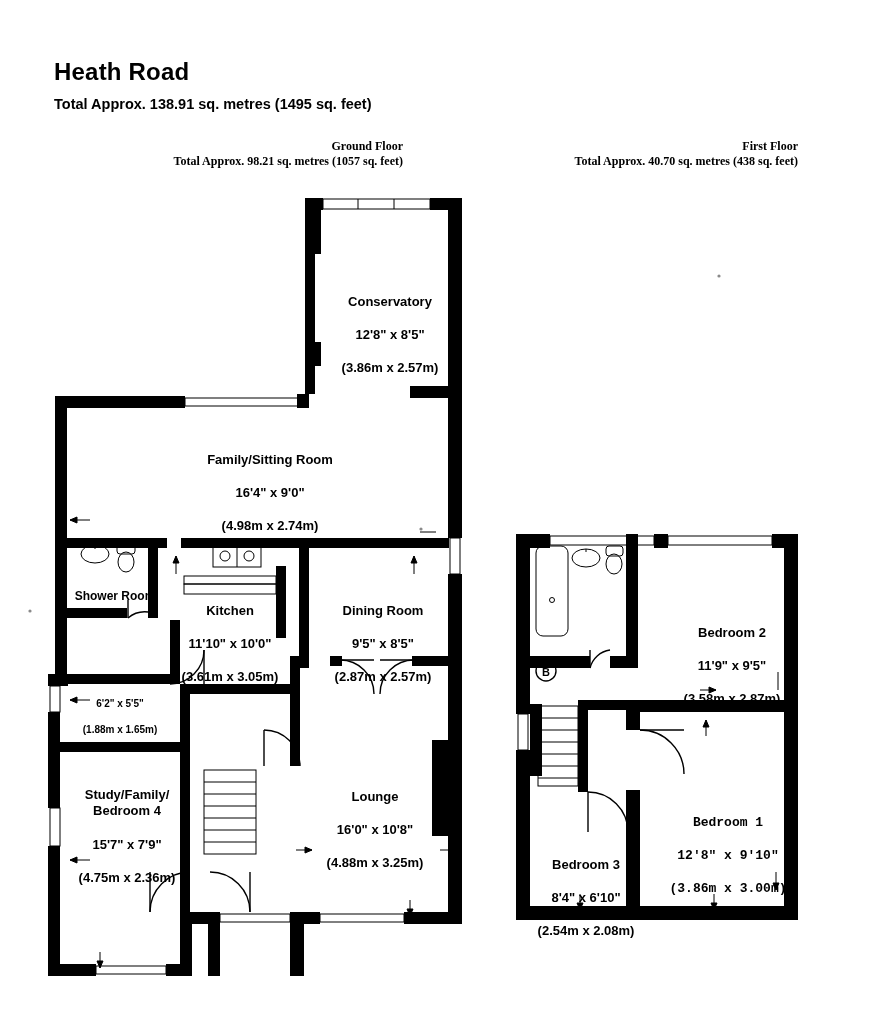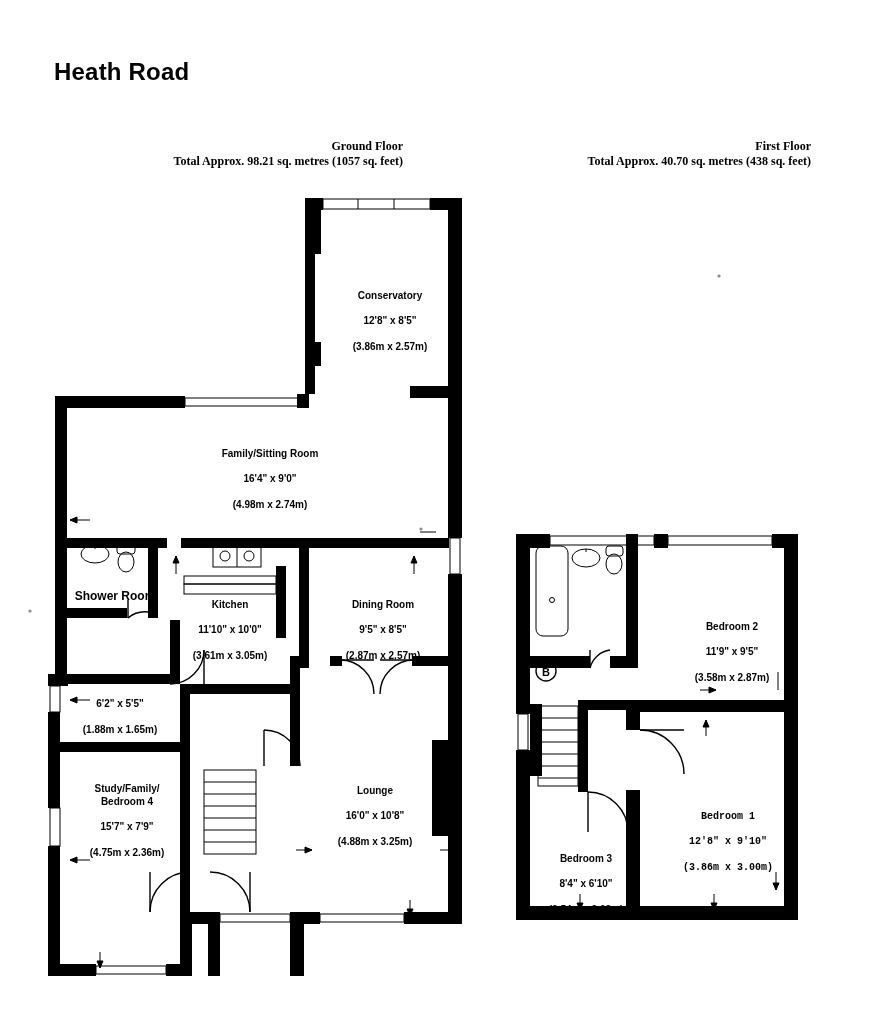--- a/index.html
+++ b/index.html
@@ -38,30 +38,30 @@
   }
   .floor-head {
     position: absolute;
     text-align: right;
     font-size: 12px;
     font-weight: bold;
     line-height: 1.25;
     font-family: Liberation Serif, serif;
   }
   #ground-head { left: 113px; top: 139px; width: 290px; }
-  #first-head  { left: 521px; top: 139px; width: 290px; }
+  #first-head  { left: 508px; top: 139px; width: 290px; }
 
   .room-label {
     position: absolute;
     text-align: center;
     font-weight: bold;
     line-height: 1.28;
     white-space: pre-line;
   }
-  .rl-main { font-size: 10px; text-align: center; }
+  .rl-main { font-size: 13px; text-align: center; }
   .rl-small { font-size: 10px; }
   .rl-mid { font-size: 12px; }
 
   svg.plan {
     position: absolute;
     left: 0; top: 0;
     width: 886px;
     height: 1024px;
   }
   .wall { fill: #000000; }
@@ -70,20 +70,21 @@
   .fixture { fill: none; stroke: #000000; stroke-width: 1; }
   .dimarrow { stroke: #000000; stroke-width: 1; fill: none; }
   .dot { fill: #8a8a8a; }
 </style>
 </head>
 <body>
 
 <div id="plan-root">
 
   <div class="title">Heath Road</div>
+  <div class="subtitle">Total Approx. 138.91 sq. metres (1495 sq. feet)</div>
 
   <div class="floor-head" id="ground-head">
     <div>Ground Floor</div>
     <div>Total Approx. 98.21 sq. metres (1057 sq. feet)</div>
   </div>
 
   <div class="floor-head" id="first-head">
     <div>First Floor</div>
     <div>Total Approx. 40.70 sq. metres (438 sq. feet)</div>
   </div>

